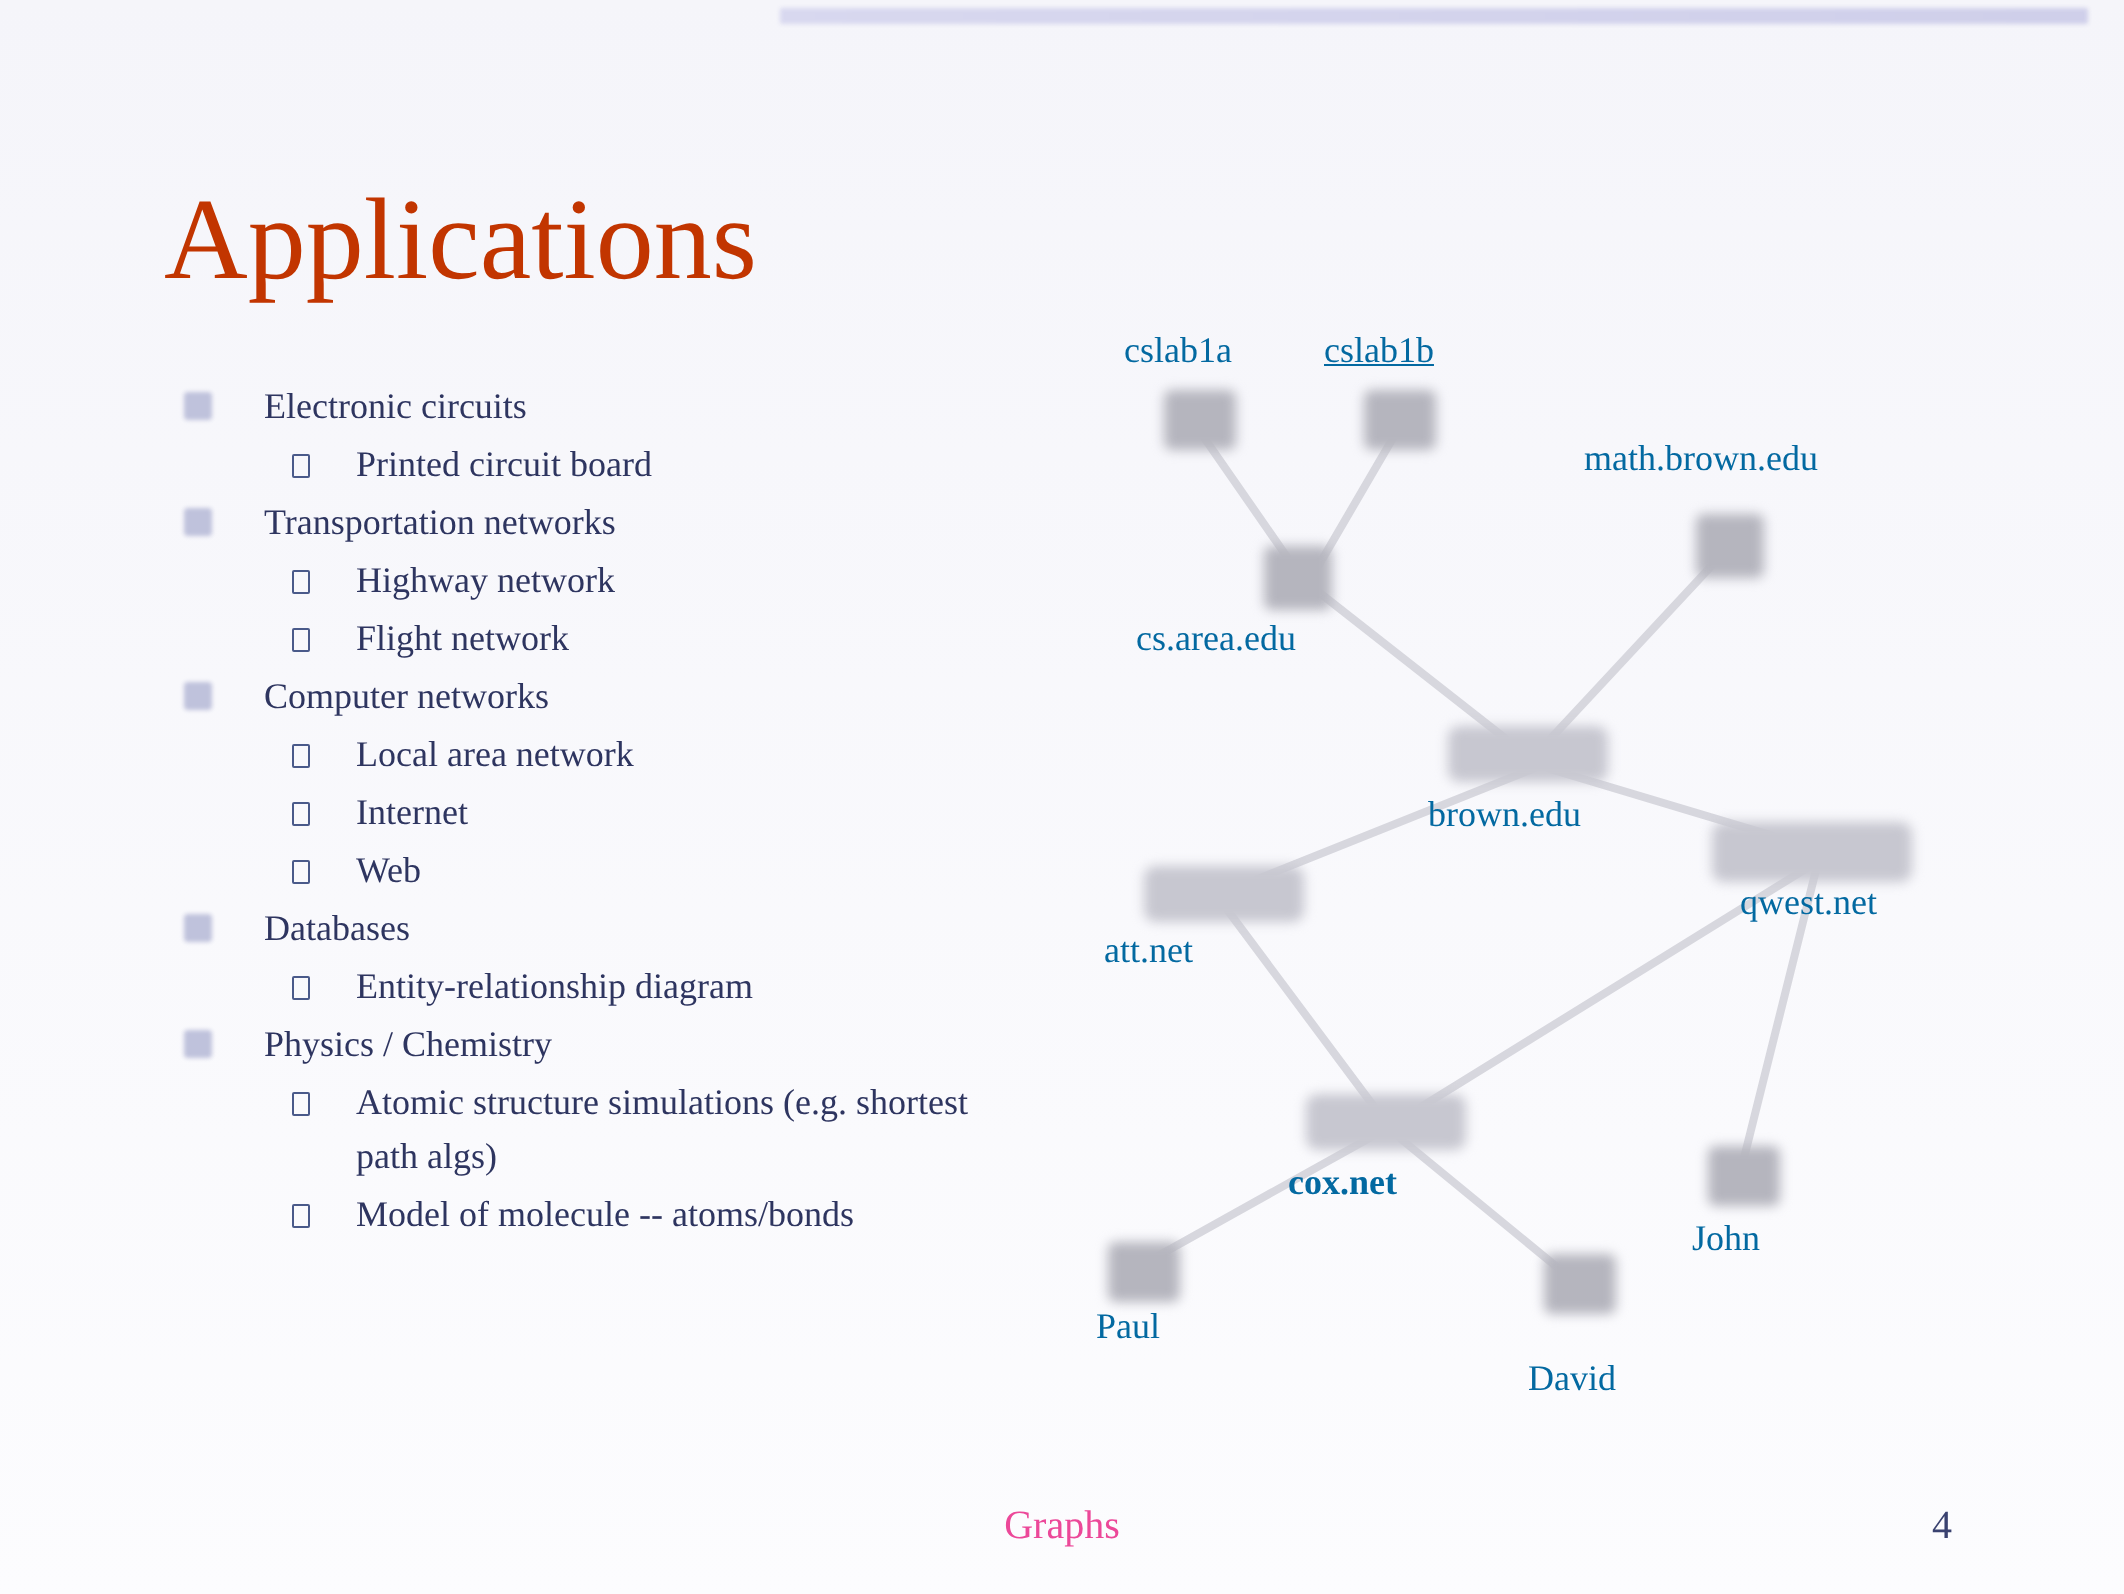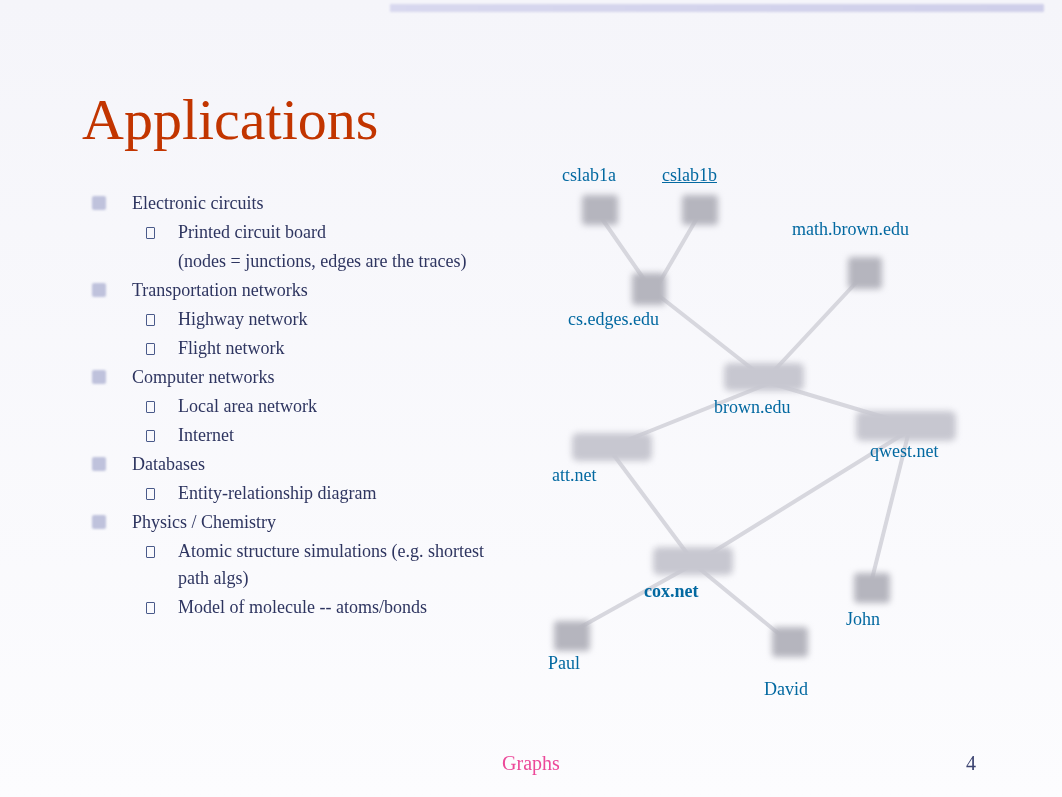--- a/index.html
+++ b/index.html
@@ -126,29 +126,29 @@
 </head>
 <body>
 
 <div class="top-bar"></div>
 
 <h1 class="slide-title">Applications</h1>
 
 <div class="bullets">
   <div class="l1">Electronic circuits</div>
   <div class="l2">Printed circuit board</div>
-  <div class="l2-noicon">(nodes = junctions, edges are the traces)</div>
 
   <div class="l1">Transportation networks</div>
   <div class="l2">Highway network</div>
   <div class="l2">Flight network</div>
 
   <div class="l1">Computer networks</div>
   <div class="l2">Local area network</div>
   <div class="l2">Internet</div>
+  <div class="l2">Web</div>
 
   <div class="l1">Databases</div>
   <div class="l2">Entity-relationship diagram</div>
 
   <div class="l1">Physics / Chemistry</div>
   <div class="l2">Atomic structure simulations (e.g. shortest path algs)</div>
   <div class="l2">Model of molecule -- atoms/bonds</div>
 </div>
 
 <div class="diagram">
@@ -169,21 +169,21 @@
   <div class="node-icon" style="left:72px; top:30px;"></div>
   <div class="node-label" style="left:52px; top:0px;">cslab1a</div>
 
   <div class="node-icon" style="left:172px; top:30px;"></div>
   <div class="node-label" style="left:152px; top:0px;text-decoration:underline;">cslab1b</div>
 
   <div class="node-icon" style="left:338px; top:92px; width:34px; height:32px;"></div>
   <div class="node-label" style="left:282px; top:54px;">math.brown.edu</div>
 
   <div class="node-icon" style="left:122px; top:108px; width:34px; height:32px;"></div>
-  <div class="node-label" style="left:58px; top:144px;">cs.edges.edu</div>
+  <div class="node-label" style="left:58px; top:144px;">cs.area.edu</div>
 
   <div class="node-icon router" style="left:214px; top:198px; width:80px; height:28px;"></div>
   <div class="node-label" style="left:204px; top:232px;">brown.edu</div>
 
   <div class="node-icon router" style="left:62px; top:268px; width:80px; height:28px;"></div>
   <div class="node-label" style="left:42px; top:300px;">att.net</div>
 
   <div class="node-icon router" style="left:346px; top:246px; width:100px; height:30px;"></div>
   <div class="node-label" style="left:360px; top:276px;">qwest.net</div>
 

